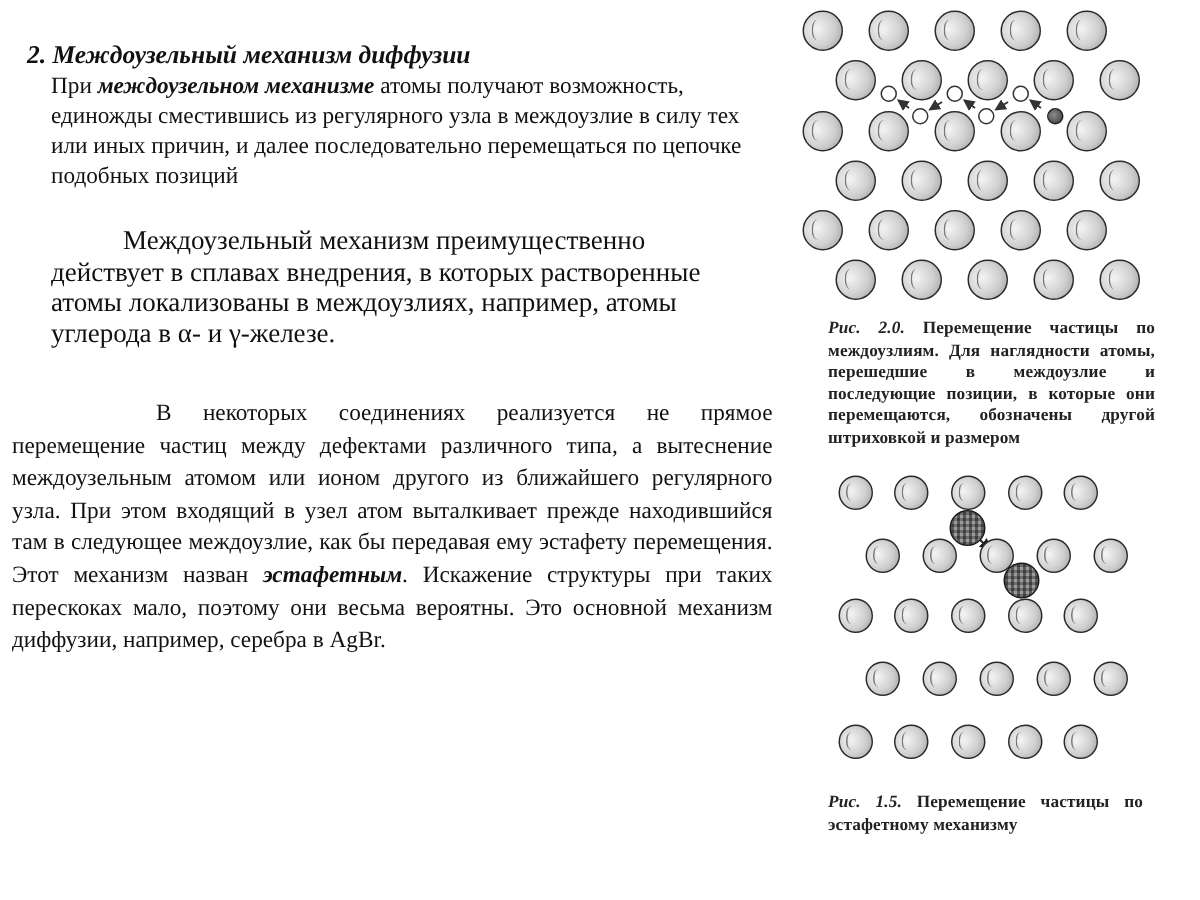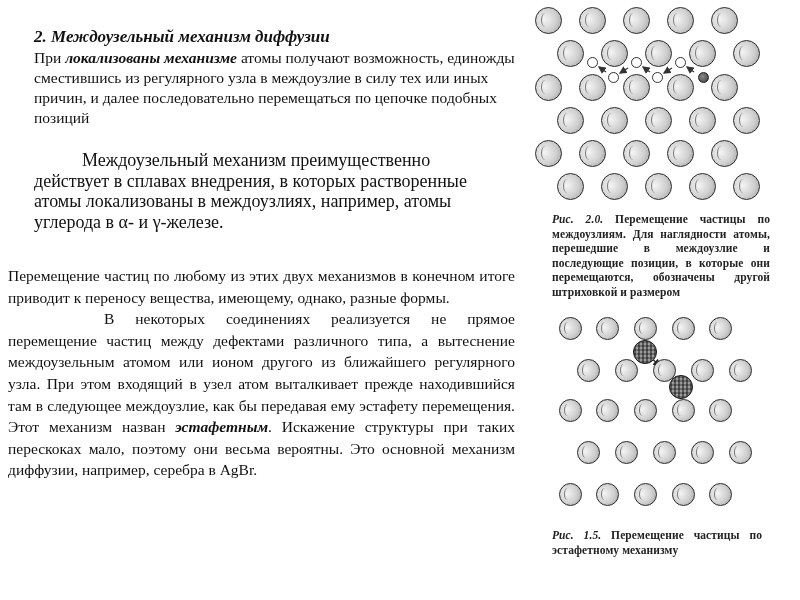--- a/index.html
+++ b/index.html
@@ -1,19 +1,19 @@
 <!DOCTYPE html>
 <html><head>
 <meta charset="utf-8">
 <style>
   html, body { margin:0; padding:0; background:#ffffff; }
   body { width:800px; height:600px; position:relative; overflow:hidden;
          font-family:"Liberation Serif", "DejaVu Serif", serif; color:#111; }
   .block { position:absolute; }
-  .title { left:34px; top:27px; font-size:17px; font-weight:bold; font-style:italic; line-height:20px; }
+  .title { left:18px; top:27px; font-size:17px; font-weight:bold; font-style:italic; line-height:20px; }
   .intro { left:34px; top:48px; width:485px; font-size:15.5px; line-height:20px; }
   .intro .em { font-weight:bold; font-style:italic; }
   .p2 { left:34px; top:150px; width:440px; font-size:18px; line-height:20.5px; }
   .p2 .indent { display:inline-block; width:48px; }
   .main { left:8px; top:265px; width:507px; font-size:15.5px; line-height:21.6px; text-align:justify; }
   .main p { margin:0; }
   .main .indent { display:inline-block; width:96px; }
   .main .em { font-weight:bold; font-style:italic; }
   .fig { position:absolute; }
   .atom { position:absolute; border-radius:50%; box-sizing:border-box;
@@ -32,26 +32,25 @@
   .caption { position:absolute; font-family:"Liberation Serif", serif; font-weight:bold; font-size:11.5px;
              line-height:14.5px; color:#222; text-align:justify; letter-spacing:0.1px; }
   .caption .fig-no { font-style:italic; }
   svg.arrows { position:absolute; left:0; top:0; overflow:visible; }
 </style>
 </head>
 <body>
 
 <div class="block title">2. Междоузельный механизм диффузии</div>
 
-<div class="block intro"><span>При </span><span class="em">локализованы механизме</span><span> атомы получают возможность, единожды сместившись из регулярного узла в междоузлие в силу тех или иных причин, и далее последовательно перемещаться по цепочке подобных позиций</span></div>
+<div class="block intro"><span>При </span><span class="em">междоузельном механизме</span><span> атомы получают возможность, единожды сместившись из регулярного узла в междоузлие в силу тех или иных причин, и далее последовательно перемещаться по цепочке подобных позиций</span></div>
 
 <div class="block p2"><span class="indent"></span><span>Междоузельный механизм преимущественно действует в сплавах внедрения, в которых растворенные атомы локализованы в междоузлиях, например, атомы углерода в α- и γ-железе.</span></div>
 
 <div class="block main">
-  <p>Перемещение частиц по любому из этих двух механизмов в конечном итоге приводит к переносу вещества, имеющему, однако, разные формы.</p>
   <p><span class="indent"></span><span>В некоторых соединениях реализуется не прямое перемещение частиц между дефектами различного типа, а вытеснение междоузельным атомом или ионом другого из ближайшего регулярного узла. При этом входящий в узел атом выталкивает прежде находившийся там в следующее междоузлие, как бы передавая ему эстафету перемещения. Этот механизм назван </span><span class="em">эстафетным</span><span>. Искажение структуры при таких перескоках мало, поэтому они весьма вероятны. Это основной механизм диффузии, например, серебра в AgBr.</span></p>
 </div>
 
 <div class="fig" id="fig1" style="left:0;top:0;width:800px;height:210px;">
   <svg class="arrows" width="800" height="210">
     <defs>
       <marker id="ah" markerWidth="6" markerHeight="6" refX="5" refY="3" orient="auto">
         <path d="M0,0 L6,3 L0,6 z" fill="#333"></path>
       </marker>
     </defs>

